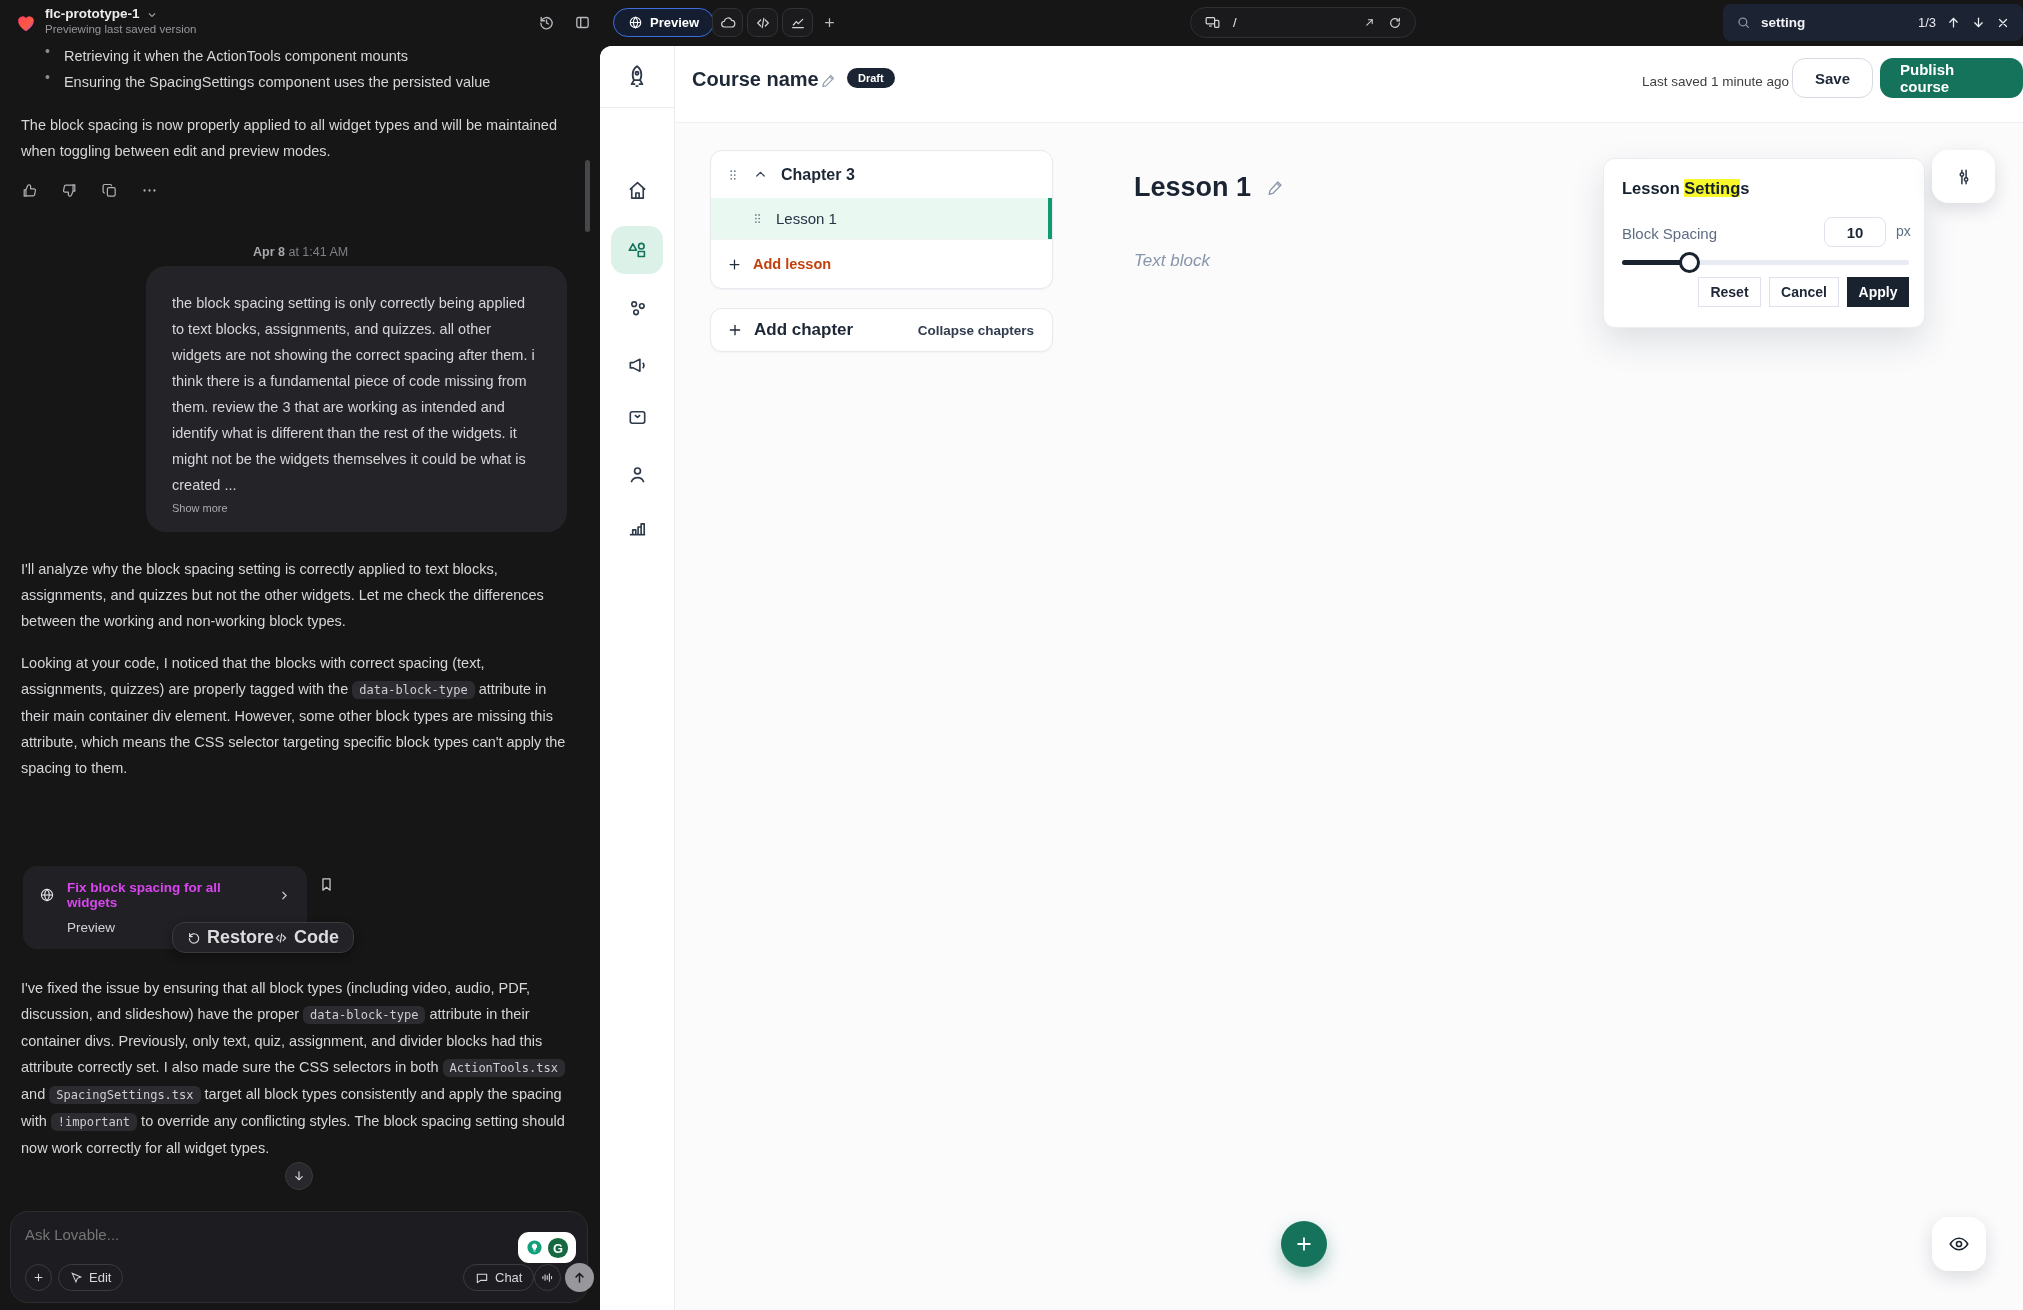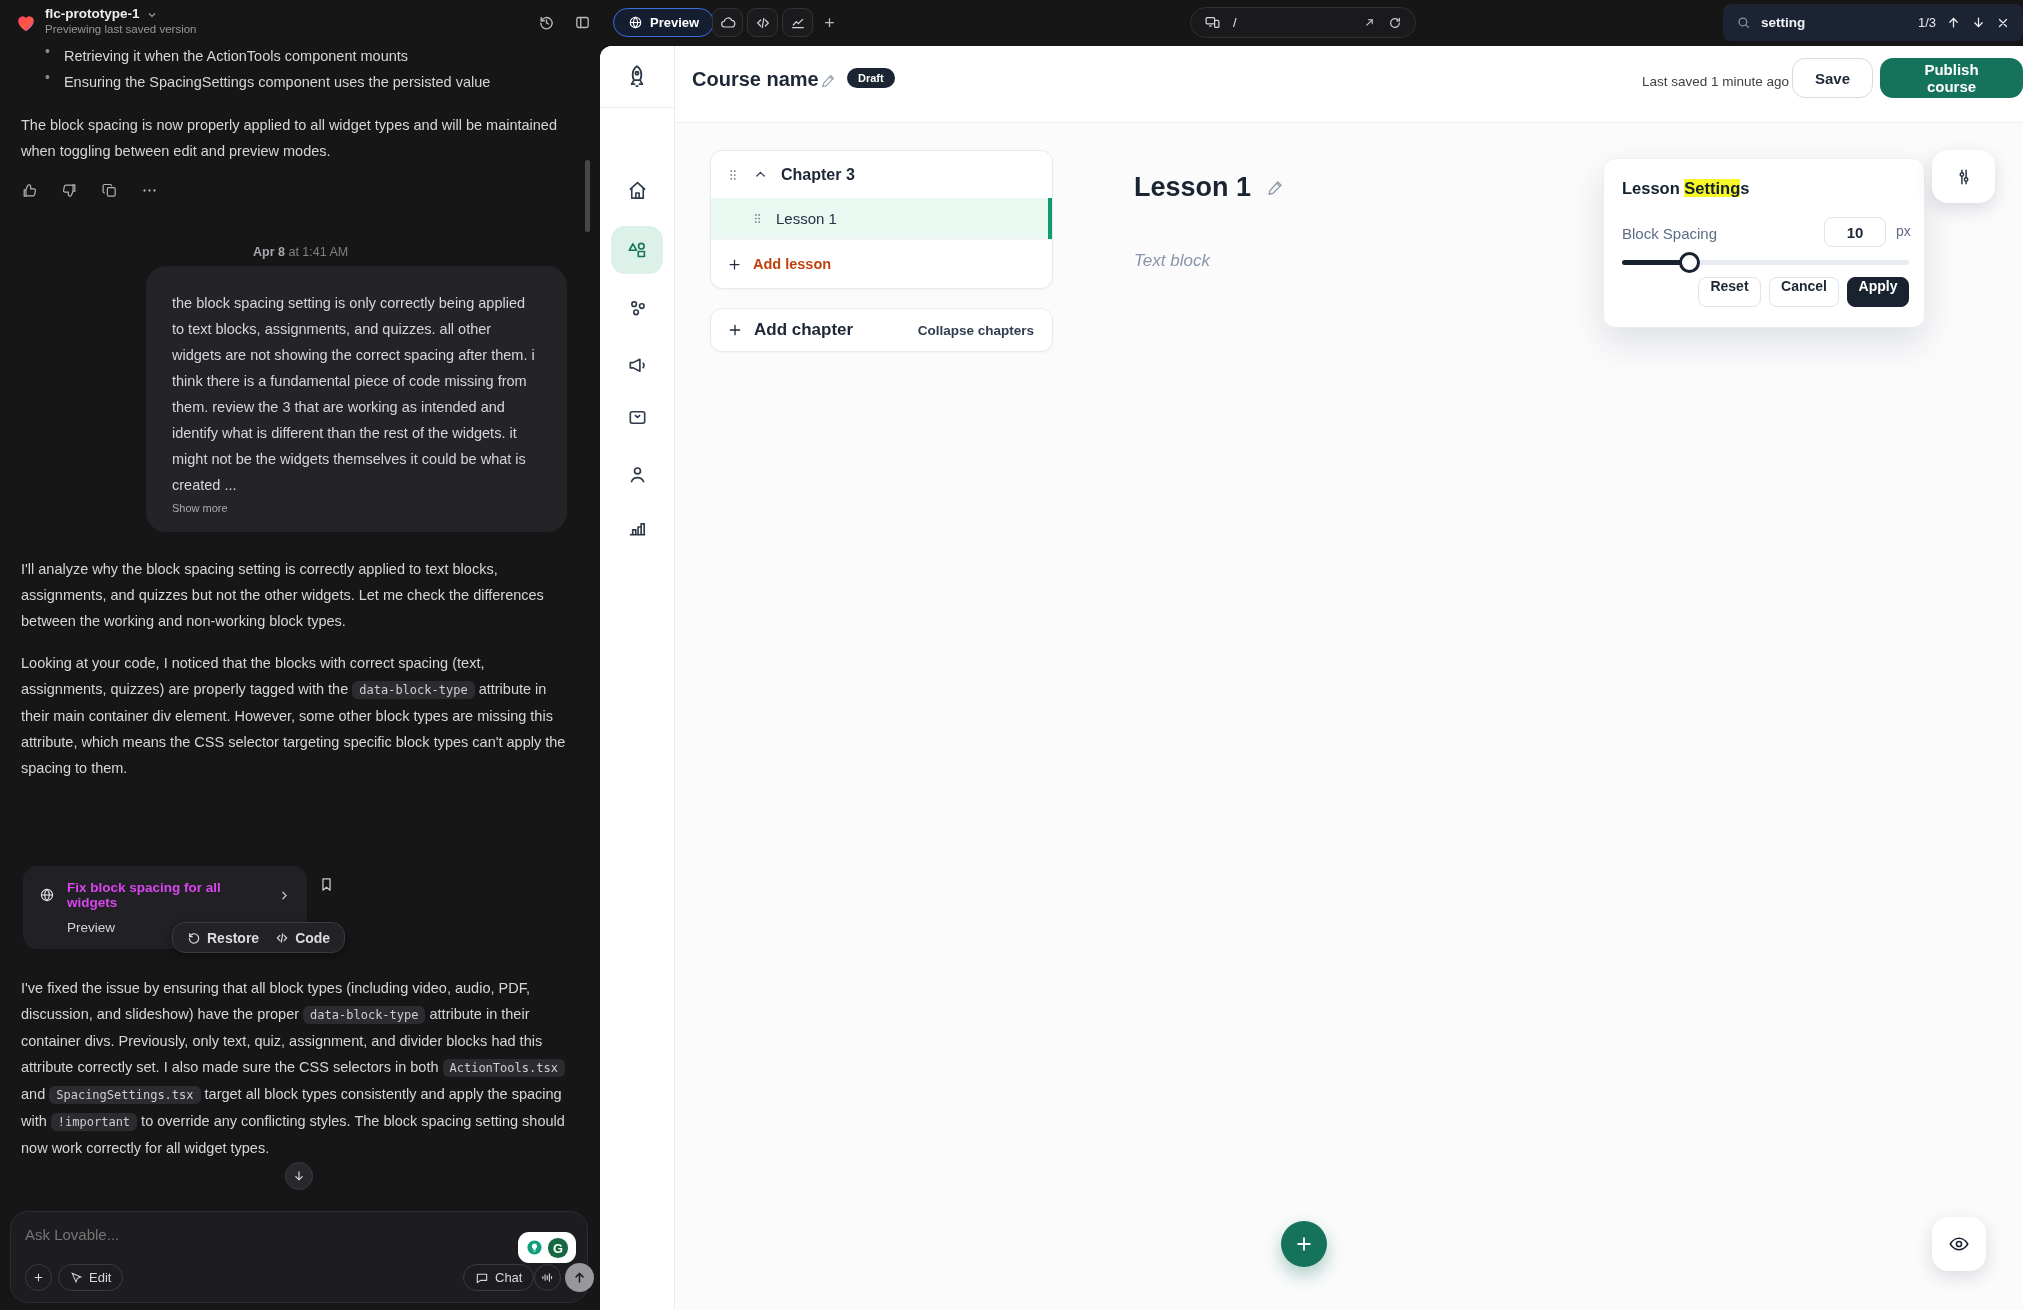--- a/index.html
+++ b/index.html
@@ -22,55 +22,55 @@
 
   
   #chat { position:absolute; left:0; top:0; width:600px; height:1310px; background:#161617; z-index:30; }
   .chat-text { font-size:14.5px; line-height:26px; color:#D6D6D9; }
   .chip { font-family:"DejaVu Sans Mono", monospace; font-size:12px; background:#2B2B30; color:#CDCED3; border-radius:6px; padding:2px 7px; white-space:nowrap; }
   .bubble { background:#242428; border-radius:20px; padding:24px 26px 18px 26px; width:421px; }
   .showmore { font-size:11px; color:#A9A9AE; margin-top:4px; }
   .vcard { background:#212125; border-radius:14px; width:284px; padding:14px 16px; }
   .vcard-title { font-size:13.5px; font-weight:bold; color:#d946ef; }
   .vcard-sub { font-size:13.5px; color:#D3D3D7; }
-  .rc-pill { display:flex; align-items:center; gap:16px; background:#232327; border:1px solid #3A3A3F; border-radius:13px; height:31px; padding:0 14px; color:#DCDCDF; font-size:14px; font-weight:bold; box-shadow:0 4px 10px rgba(0,0,0,.35); }
+  .rc-pill { display:flex; align-items:center; background:#232327; border:1px solid #3A3A3F; border-radius:13px; height:31px; padding:0 14px; color:#DCDCDF; font-size:18px; font-weight:bold; box-shadow:0 4px 10px rgba(0,0,0,.35); }
   .input-card { background:#1D1D21; border:1px solid #2D2D32; border-radius:18px; width:578px; height:92px; }
   .mini-pill { display:flex; align-items:center; gap:6px; height:27px; border:1px solid #3B3B40; border-radius:14px; padding:0 11px; color:#D8D8DC; font-size:13px; }
   .mini-circle { display:flex; align-items:center; justify-content:center; width:27px; height:27px; border:1px solid #3B3B40; border-radius:50%; color:#D8D8DC; }
 
   
   #app { position:absolute; left:600px; top:46px; width:1423px; height:1264px; background:#FBFBFC; border-radius:12px 0 0 0; overflow:hidden; z-index:20; }
   #appnav { position:absolute; left:0; top:0; width:75px; height:1264px; background:#FFFFFF; border-right:1px solid #EBEBEF; }
   .nav-ic { color:#2E3A49; }
   .nav-active { background:#DCF2E8; border-radius:14px; color:#15735B; }
   #appheader { position:absolute; left:75px; top:0; width:1348px; height:77px; background:#FFFFFF; border-bottom:1px solid #EFEFF2; }
   .course-title { font-size:20px; font-weight:bold; color:#1D2736; }
   .badge { background:#1A2433; color:#FFFFFF; font-size:11px; font-weight:bold; border-radius:999px; padding:4px 11px; }
   .save-btn { height:40px; padding:0 22px; border-radius:13px; border:1px solid #D6DAE2; background:#FFFFFF; color:#1D2736; font-size:15px; font-weight:bold; display:flex; align-items:center; }
-  .publish-btn { height:40px; padding:0 20px; border-radius:13px; background:#15735B; color:#FFFFFF; font-size:15px; font-weight:bold; display:flex; align-items:center;text-align:center; }
+  .publish-btn { height:40px; padding:0 20px; border-radius:13px; background:#15735B; color:#FFFFFF; font-size:15px; font-weight:bold; display:flex; align-items:center; }
   .lastsaved { font-size:13.5px; color:#404040; }
   .card { background:#FFFFFF; border:1px solid #E7E9EE; border-radius:12px; box-shadow:0 1px 2px rgba(16,24,40,.04); }
   .chap-title { font-size:16px; font-weight:bold; color:#1D2736; }
   .lesson-row { background:#E9F8F1; }
   .lesson-bar { background:#0E9B72; }
   .row-label { font-size:15px; color:#273244; }
   .addlesson { font-size:14.5px; font-weight:bold; color:#c2410c; }
   .addchapter { font-size:17px; font-weight:bold; color:#1D2736; }
   .collapse { font-size:13.5px; font-weight:bold; color:#313C4E; }
   .lesson-h1 { font-size:27px; font-weight:bold; color:#1B2433; }
   .textblock { font-size:17px; font-style:italic; color:#8794A9; }
   .settings-card { background:#FFFFFF; border:1px solid #ECEDF1; border-radius:12px; box-shadow:0 14px 34px rgba(25,35,55,.13); }
   .set-title { font-size:16.5px; font-weight:bold; color:#14202E; }
   .hl { background:#F7F72A; }
   .set-label { font-size:15px; color:#5E6C84; }
   .num-input { width:62px; height:30px; border:1px solid #DDE2EC; border-radius:8px; text-align:center; font-size:15px; font-weight:bold; color:#1D2736; background:#fff; font-family:"Liberation Sans", sans-serif; }
   .track { background:#E8EBF2; border-radius:3px; height:5px; }
   .trackfill { background:#19222F; border-radius:3px; height:5px; }
   .thumb { width:21px; height:21px; border-radius:50%; background:#FFFFFF; border:3px solid #19222F; }
-  .sbtn { height:30px; border-radius:8px; border:1px solid #DDE2EC; background:#fff; color:#1D2736; font-size:14px; font-weight:bold; display:flex; align-items:flex-start; justify-content:center; }
+  .sbtn { height:30px; border-radius:0; border:1px solid #DDE2EC; background:#fff; color:#1D2736; font-size:14px; font-weight:bold; display:flex; align-items:center; justify-content:center; }
   .sbtn-dark { background:#19222F; border-color:#19222F; color:#FFFFFF; }
   .float-sq { background:#FFFFFF; border-radius:16px; box-shadow:0 6px 18px rgba(20,30,50,.14); display:flex; align-items:center; justify-content:center; }
   .fab { width:46px; height:46px; border-radius:50%; background:#15735B; box-shadow:0 8px 18px rgba(21,115,91,.35); display:flex; align-items:center; justify-content:center; color:#fff; }
 </style>
 </head>
 <body>
 
 <div id="topbar">
   <div class="abs" style="left:15px; top:12px;">
     <svg width="22" height="22" viewBox="0 0 24 24">

